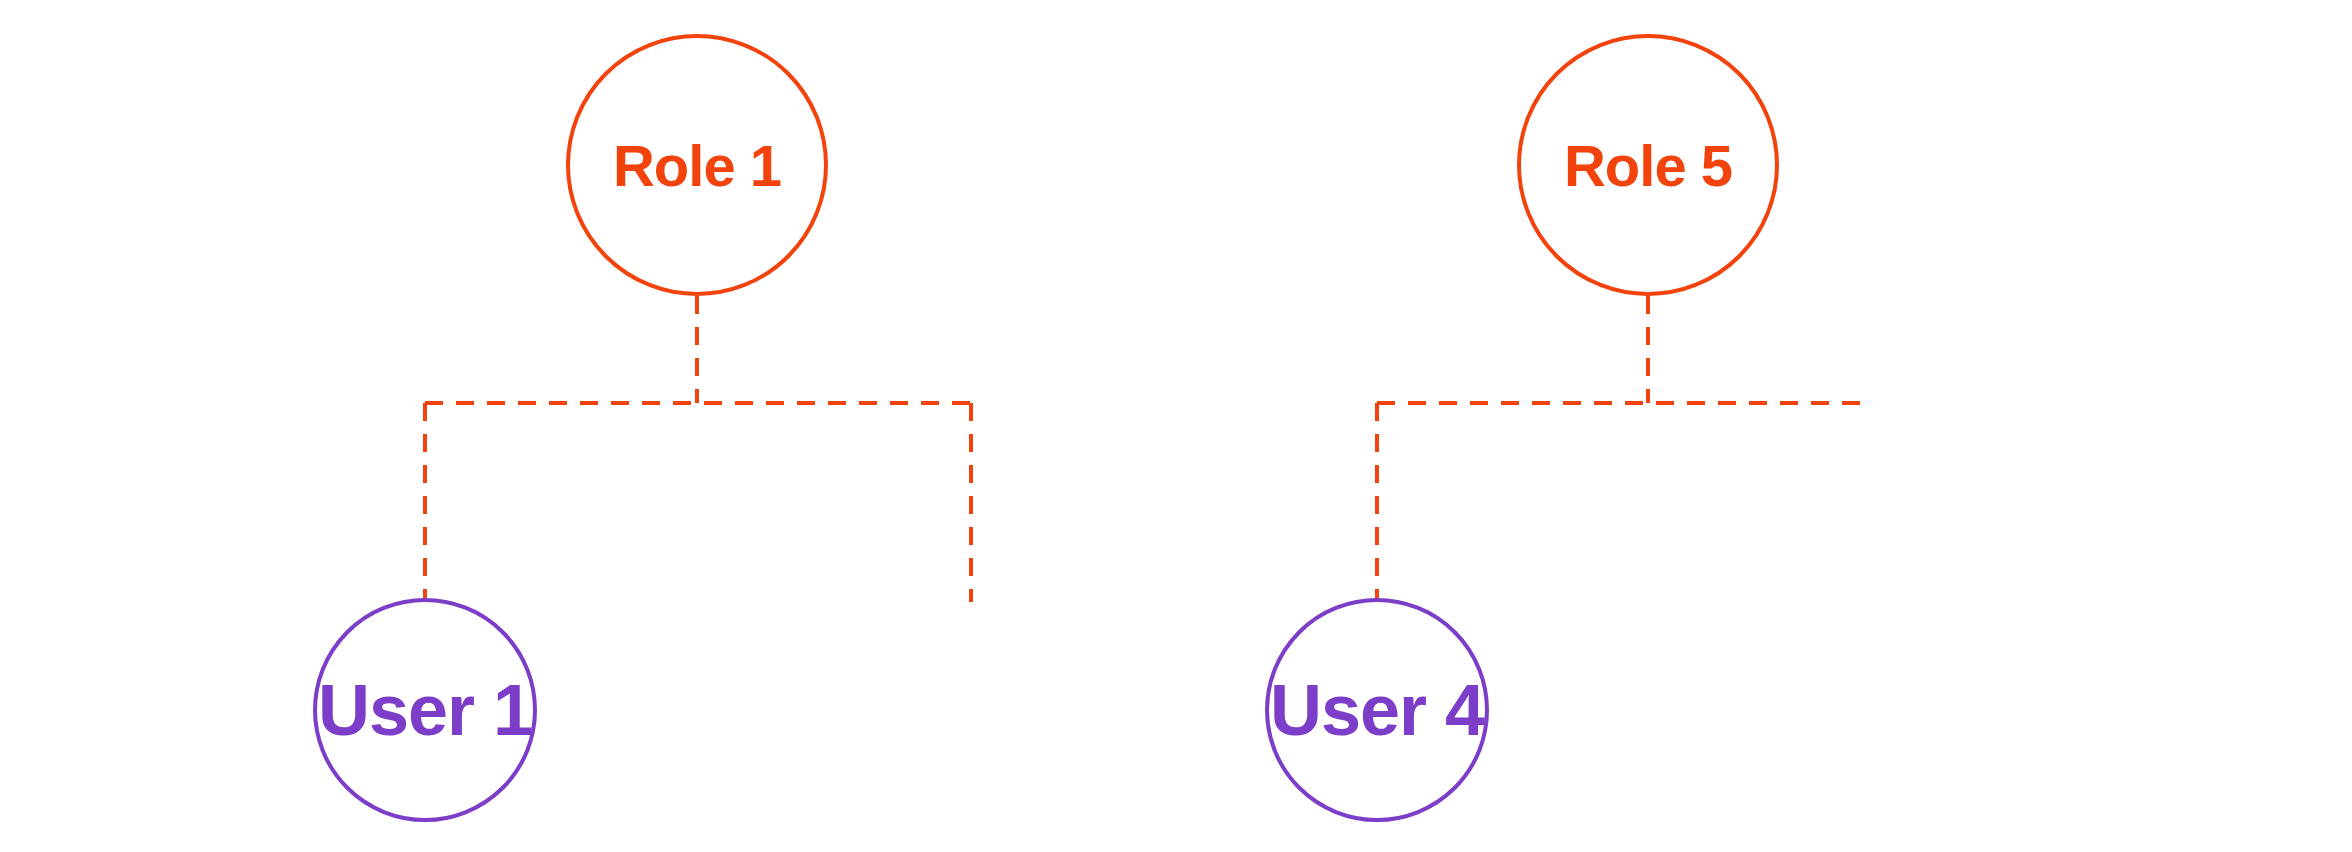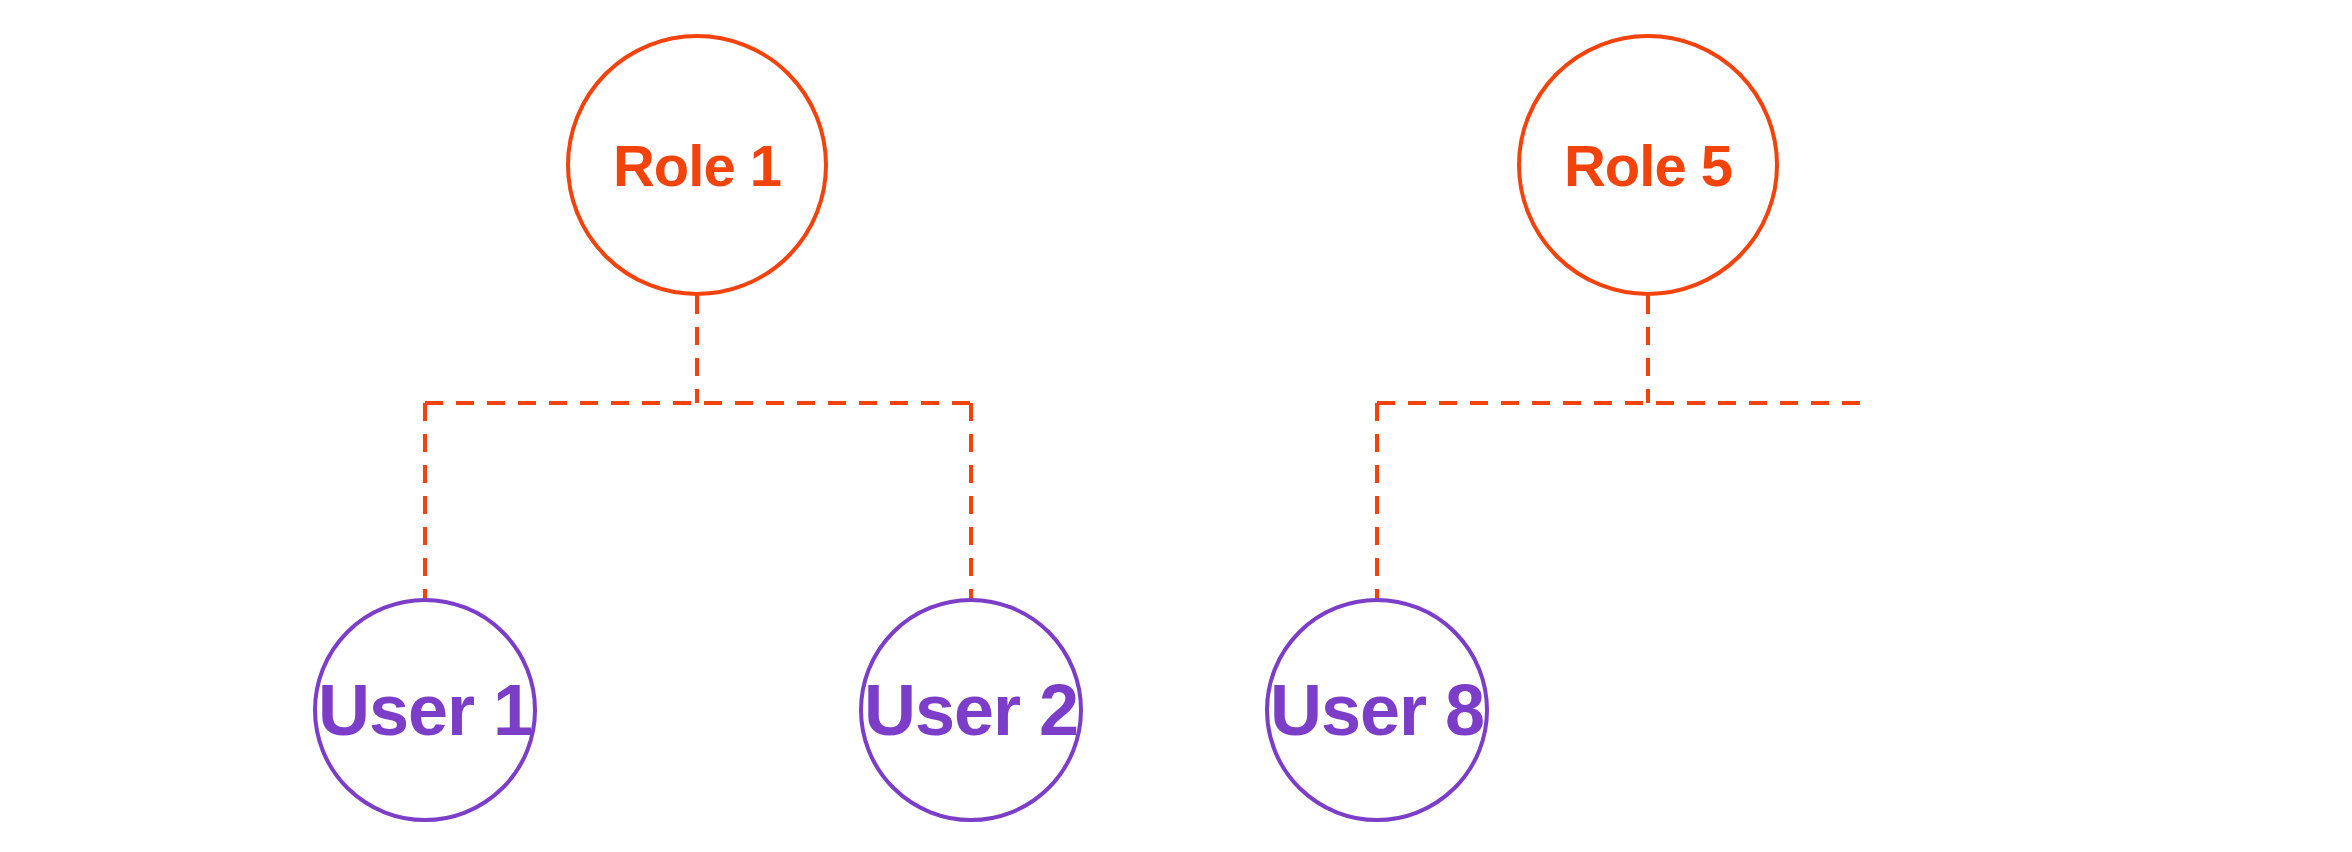--- a/index.html
+++ b/index.html
@@ -72,22 +72,19 @@
   </div>
 
   <div class="node role" style="left:1517px;top:34px">
     <span>Role 5</span>
   </div>
 
   <div class="node user" style="left:313px;top:598px">
     <span>User 1</span>
   </div>
 
-  <div class="node user" style="left:859px;top:598px">
-    <span>User 2</span>
-  </div>
 
   <div class="node user" style="left:1265px;top:598px">
-    <span>User 8</span>
+    <span>User 4</span>
   </div>
 
 
 </div>
 
 </body></html>

